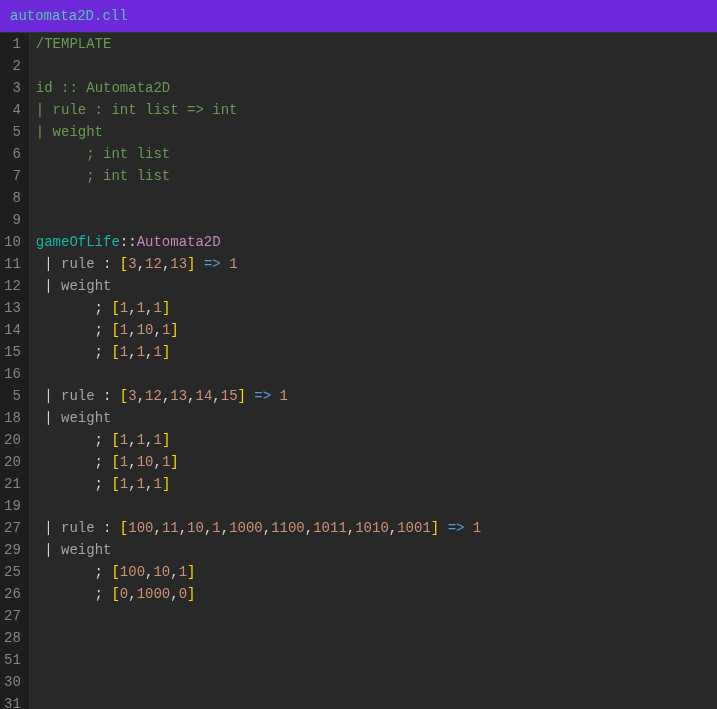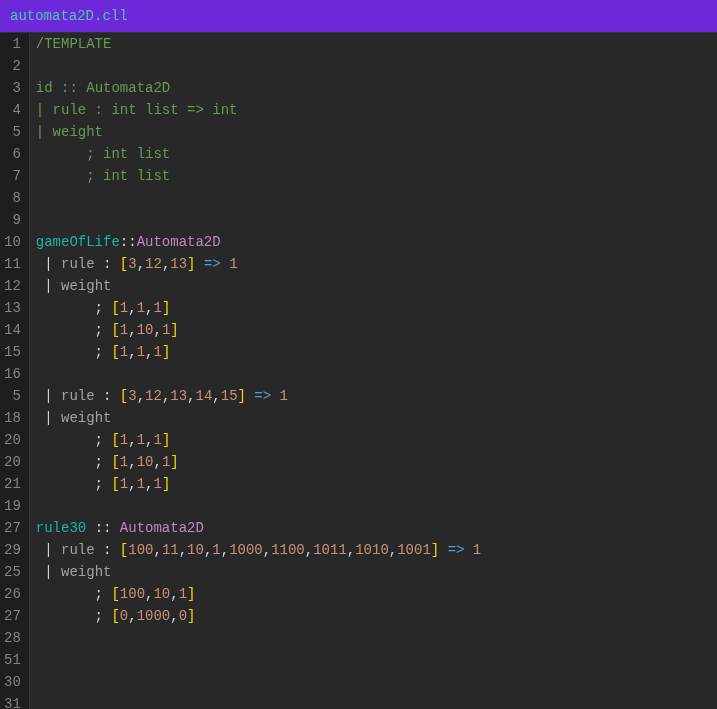--- a/index.html
+++ b/index.html
@@ -114,20 +114,19 @@
       <div class="line"><span class="c-punct">       ; </span><span class="c-brack">[</span><span class="c-num">1</span><span class="c-sep">,</span><span class="c-num">1</span><span class="c-sep">,</span><span class="c-num">1</span><span class="c-brack">]</span></div>
       <div class="line"><span class="c-punct">       ; </span><span class="c-brack">[</span><span class="c-num">1</span><span class="c-sep">,</span><span class="c-num">10</span><span class="c-sep">,</span><span class="c-num">1</span><span class="c-brack">]</span></div>
       <div class="line"><span class="c-punct">       ; </span><span class="c-brack">[</span><span class="c-num">1</span><span class="c-sep">,</span><span class="c-num">1</span><span class="c-sep">,</span><span class="c-num">1</span><span class="c-brack">]</span></div>
       <div class="line"></div>
       <div class="line"><span class="c-white"> </span><span class="c-punct">|</span><span class="c-white"> </span><span class="c-key">rule</span><span class="c-punct"> : </span><span class="c-brack">[</span><span class="c-num">3</span><span class="c-sep">,</span><span class="c-num">12</span><span class="c-sep">,</span><span class="c-num">13</span><span class="c-sep">,</span><span class="c-num">14</span><span class="c-sep">,</span><span class="c-num">15</span><span class="c-brack">]</span><span class="c-white"> </span><span class="c-op">=&gt;</span><span class="c-white"> </span><span class="c-num">1</span></div>
       <div class="line"><span class="c-white"> </span><span class="c-punct">|</span><span class="c-white"> </span><span class="c-key">weight</span></div>
       <div class="line"><span class="c-punct">       ; </span><span class="c-brack">[</span><span class="c-num">1</span><span class="c-sep">,</span><span class="c-num">1</span><span class="c-sep">,</span><span class="c-num">1</span><span class="c-brack">]</span></div>
       <div class="line"><span class="c-punct">       ; </span><span class="c-brack">[</span><span class="c-num">1</span><span class="c-sep">,</span><span class="c-num">10</span><span class="c-sep">,</span><span class="c-num">1</span><span class="c-brack">]</span></div>
       <div class="line"><span class="c-punct">       ; </span><span class="c-brack">[</span><span class="c-num">1</span><span class="c-sep">,</span><span class="c-num">1</span><span class="c-sep">,</span><span class="c-num">1</span><span class="c-brack">]</span></div>
       <div class="line"></div>
-      <div class="line"><span class="c-ident">rule30</span><span class="c-punct"> :: </span><span class="c-type">Automata2D</span></div>
       <div class="line"><span class="c-white"> </span><span class="c-punct">|</span><span class="c-white"> </span><span class="c-key">rule</span><span class="c-punct"> : </span><span class="c-brack">[</span><span class="c-num">100</span><span class="c-sep">,</span><span class="c-num">11</span><span class="c-sep">,</span><span class="c-num">10</span><span class="c-sep">,</span><span class="c-num">1</span><span class="c-sep">,</span><span class="c-num">1000</span><span class="c-sep">,</span><span class="c-num">1100</span><span class="c-sep">,</span><span class="c-num">1011</span><span class="c-sep">,</span><span class="c-num">1010</span><span class="c-sep">,</span><span class="c-num">1001</span><span class="c-brack">]</span><span class="c-white"> </span><span class="c-op">=&gt;</span><span class="c-white"> </span><span class="c-num">1</span></div>
       <div class="line"><span class="c-white"> </span><span class="c-punct">|</span><span class="c-white"> </span><span class="c-key">weight</span></div>
       <div class="line"><span class="c-punct">       ; </span><span class="c-brack">[</span><span class="c-num">100</span><span class="c-sep">,</span><span class="c-num">10</span><span class="c-sep">,</span><span class="c-num">1</span><span class="c-brack">]</span></div>
       <div class="line"><span class="c-punct">       ; </span><span class="c-brack">[</span><span class="c-num">0</span><span class="c-sep">,</span><span class="c-num">1000</span><span class="c-sep">,</span><span class="c-num">0</span><span class="c-brack">]</span></div>
       <div class="line"></div>
     </div>
 </div>
 
 </body></html>

